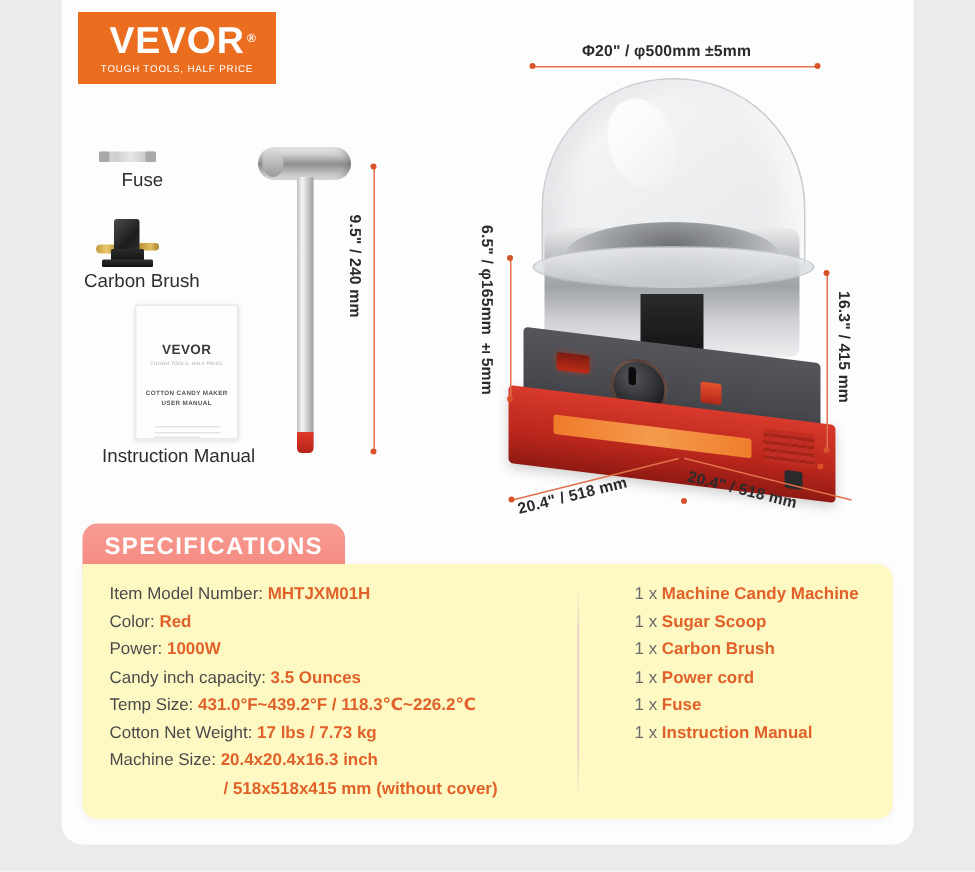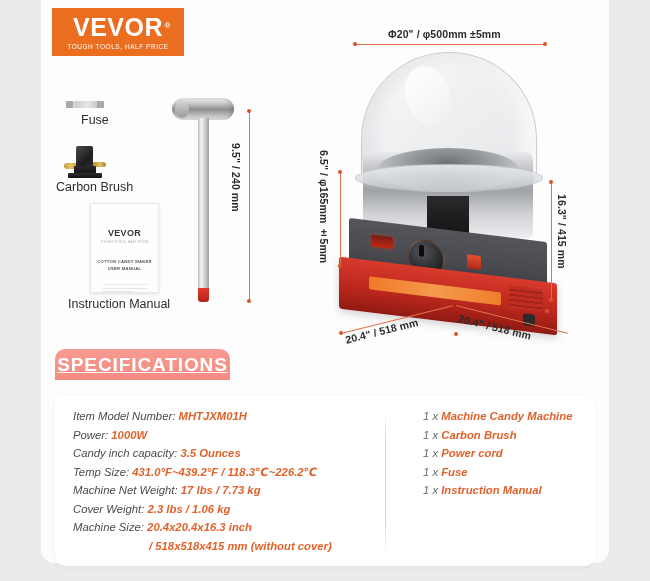--- a/index.html
+++ b/index.html
@@ -201,27 +201,26 @@
   }
 
   
   .spec-tab{
     position:absolute;left:55px;top:349px;width:175px;height:31px;
     background:linear-gradient(180deg,#f79b92,#f58a80);
     border-radius:10px 10px 0 0;
     display:flex;align-items:center;justify-content:center;
   }
   .spec-tab span{
-    color:#fff;font-size:19px;font-weight:bold;letter-spacing:.9px;text-decoration:underline;
+    color:#fff;font-size:16px;font-weight:bold;letter-spacing:.9px;
   }
   .spec-body{
-    position:absolute;left:55px;top:396px;width:540px;height:170px;
-    background:#ffffff;border-radius:0 10px 10px 10px;
+    position:absolute;left:55px;top:376px;width:540px;height:170px;
+    background:#fef9c3;border-radius:0 10px 10px 10px;
     box-shadow:0 1px 5px rgba(0,0,0,.05);
-    font-style:italic;
   }
   .spec-divider{
     position:absolute;left:330px;top:14px;width:1px;height:142px;
     background:linear-gradient(180deg,rgba(240,200,200,0),#e8c9c9 22%,#e8c9c9 78%,rgba(240,200,200,0));
   }
   .spec-left{position:absolute;left:18px;top:11px;width:300px;}
   .spec-row{
     font-size:11.3px;color:#4a4a4a;line-height:18.5px;white-space:nowrap;
   }
   .spec-row b{color:#e0622a;font-weight:bold;}
@@ -335,53 +334,57 @@
 
   <div class="spec-body">
     <div class="spec-divider"></div>
 
     <div class="spec-left">
       <div class="spec-row">
         <span>Item Model Number:</span>
         <b>MHTJXM01H</b>
       </div>
       <div class="spec-row">
+        <span>Color:</span>
+        <b>Red</b>
+      </div>
+      <div class="spec-row">
         <span>Power:</span>
         <b>1000W</b>
       </div>
       <div class="spec-row">
         <span>Candy inch capacity:</span>
         <b>3.5 Ounces</b>
       </div>
       <div class="spec-row">
         <span>Temp Size:</span>
         <b>431.0°F~439.2°F / 118.3℃~226.2℃</b>
       </div>
       <div class="spec-row">
-        <span>Machine Net Weight:</span>
+        <span>Cotton Net Weight:</span>
         <b>17 lbs /  7.73 kg</b>
-      </div>
-      <div class="spec-row">
-        <span>Cover Weight:</span>
-        <b>2.3 lbs / 1.06 kg</b>
       </div>
       <div class="spec-row">
         <span>Machine Size:</span>
         <b>20.4x20.4x16.3 inch</b>
       </div>
       <div class="spec-cont">/ 518x518x415 mm (without cover)</div>
     </div>
 
     <div class="spec-right">
       <div class="pack-row">
         <span>1 x</span>
         <b>Machine Candy Machine</b>
       </div>
       <div class="pack-row">
         <span>1 x</span>
+        <b>Sugar Scoop</b>
+      </div>
+      <div class="pack-row">
+        <span>1 x</span>
         <b>Carbon Brush</b>
       </div>
       <div class="pack-row">
         <span>1 x</span>
         <b>Power cord</b>
       </div>
       <div class="pack-row">
         <span>1 x</span>
         <b>Fuse</b>
       </div>

